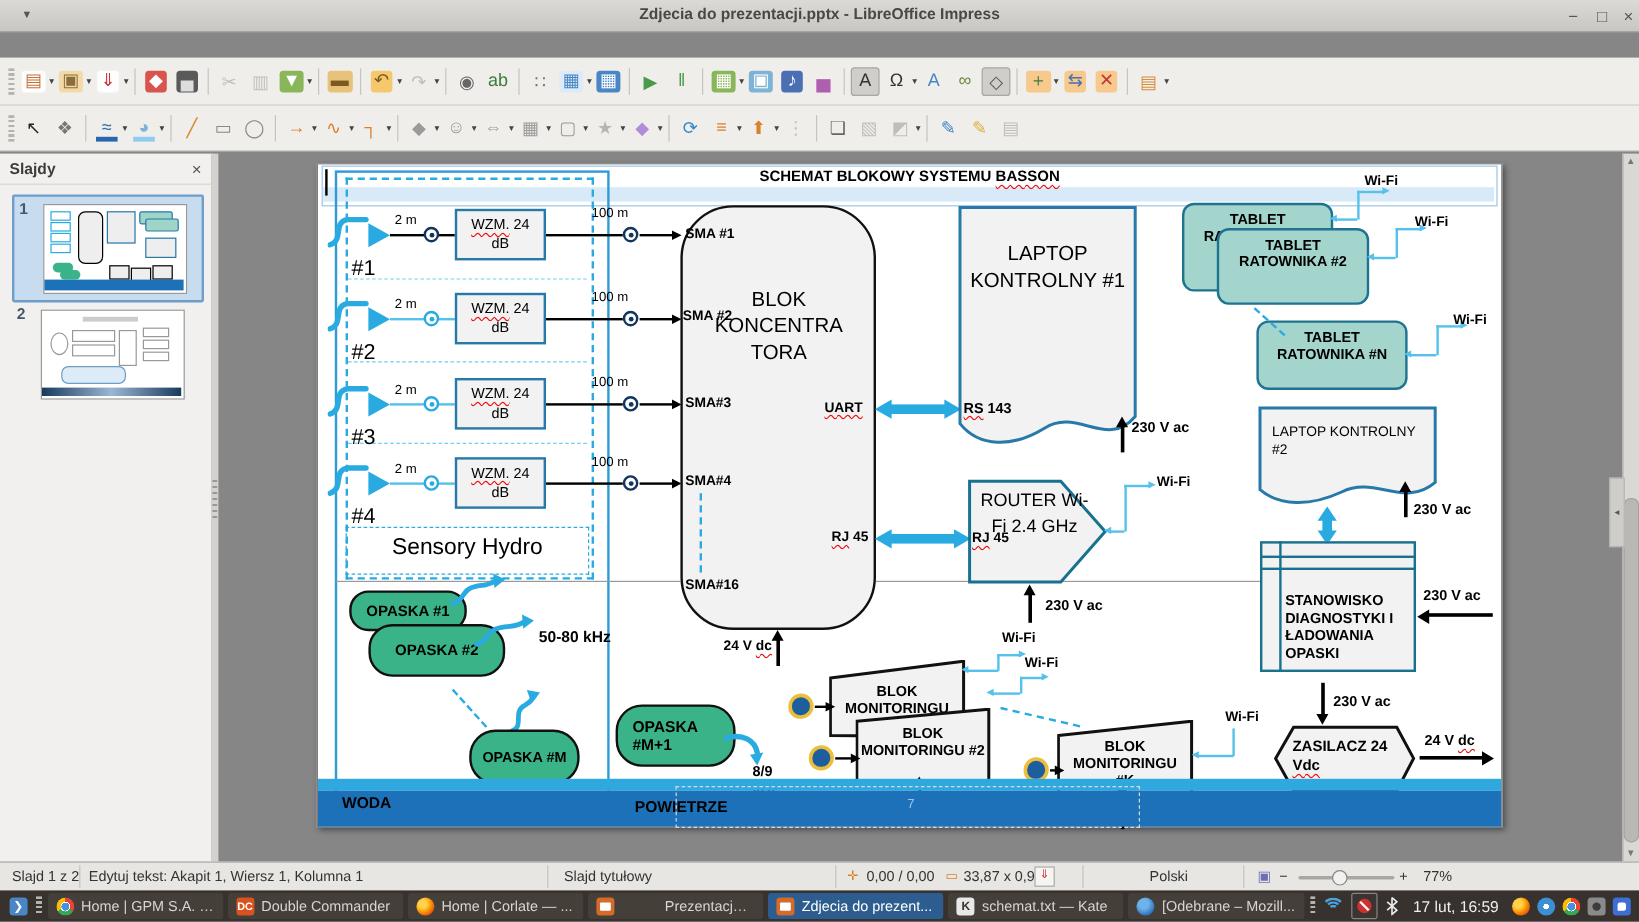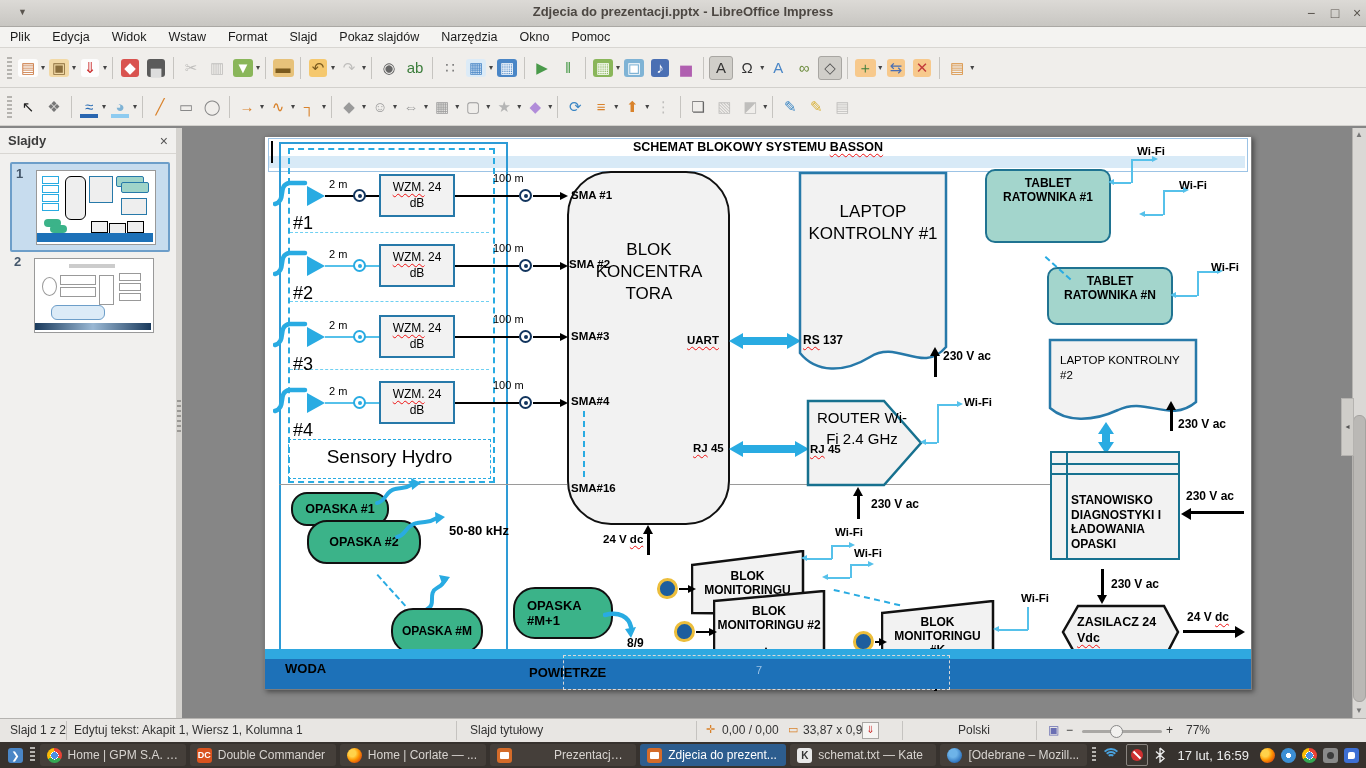--- a/index.html
+++ b/index.html
@@ -123,32 +123,20 @@
 <div id="screen">
 
   <div class="abs" id="titlebar">
     <div class="abs" style="left:18px;top:7px;font-size:9px;color:#5a554f">▼</div>
     <div class="abs" id="wtitle">Zdjecia do prezentacji.pptx - LibreOffice Impress</div>
     <div class="abs wbtn" style="left:1302px">−</div>
     <div class="abs wbtn" style="left:1326px">□</div>
     <div class="abs wbtn" style="left:1348px">×</div>
   </div>
 
-  <div class="abs" id="menubar">
-      <span>Plik</span>
-      <span>Edycja</span>
-      <span>Widok</span>
-      <span>Wstaw</span>
-      <span>Format</span>
-      <span>Slajd</span>
-      <span>Pokaz slajdów</span>
-      <span>Narzędzia</span>
-      <span>Okno</span>
-      <span>Pomoc</span>
-    </div>
   <div class="abs toolbar" id="tb1">
       <div class="grip"></div>
       <div class="tbtn">
         <span style="color: rgb(200, 113, 55); background: rgb(253, 253, 253); border-radius: 3px; padding: 0px 3px; line-height: 18px; display: inline-block; min-width: 12px; text-align: center;">▤</span>
       </div>
       <span class="dd">▾</span>
       <div class="tbtn">
         <span style="color: rgb(138, 109, 59); background: rgb(242, 217, 166); border-radius: 3px; padding: 0px 3px; line-height: 18px; display: inline-block; min-width: 12px; text-align: center;">▣</span>
       </div>
       <span class="dd">▾</span>
@@ -542,26 +530,27 @@
     <div class="abs" style="left:464px;top:304px;width:80px;height:16px">
       <div class="abs dh-l" style="left:0;top:0"></div>
         <div class="abs" style="left:13px;top:4px;width:54px;height:8px;background:#29abe2"></div>
         <div class="abs dh-r" style="left:66px;top:0"></div>
     </div>
 
     <svg class="abs" style="left:533px;top:34px" width="150" height="207">
       <path d="M2 2 H148 V176 C124 204 100 168 72 186 C46 202 18 202 2 182 Z" fill="#f2f2f2" stroke="#2779a9" stroke-width="2.5"></path>
     </svg>
     <div class="abs big" style="left:543px;top:64px;width:130px;text-align:center;line-height:22px">LAPTOP KONTROLNY #1</div>
-    <div class="abs lbl" style="left:538px;top:196px;font-size:12px"><span class="sq">RS</span><span> 137</span></div>
+    <div class="abs lbl" style="left:538px;top:196px;font-size:12px"><span class="sq">RS</span><span> 143</span></div>
     <div class="abs ln" style="left:669px;top:216px;width:3px;height:24px"></div>
     <div class="abs ah-u" style="left:665px;top:210px"></div>
     <div class="abs lbl" style="left:678px;top:212px;font-size:12px">230 V ac</div>
 
     <div class="abs tablet" style="left:720px;top:32px;width:126px;height:74px"><span>TABLET RATOWNIKA #1</span></div>
+    <div class="abs tablet" style="left:749px;top:53px;width:127px;height:64px"><span>TABLET RATOWNIKA #2</span></div>
     <div class="abs tablet" style="left:782px;top:130px;width:126px;height:58px"><span>TABLET RATOWNIKA #N</span></div>
     <div class="abs dsh" style="left:781px;top:119px;width:34px;transform:rotate(42deg)"></div>
 
     <div class="abs lncy" style="left:848px;top:45px;width:18px;height:1.5px"></div>
     <div class="abs ah-l cy" style="left:843px;top:42px"></div>
     <div class="abs lncy" style="left:866px;top:22px;width:1.5px;height:24px"></div>
     <div class="abs lncy" style="left:866px;top:22px;width:22px;height:1.5px"></div>
     <div class="abs ah-r cy" style="left:887px;top:19px"></div>
     <div class="abs lbl" style="left:872px;top:8px">Wi-Fi</div>
 

